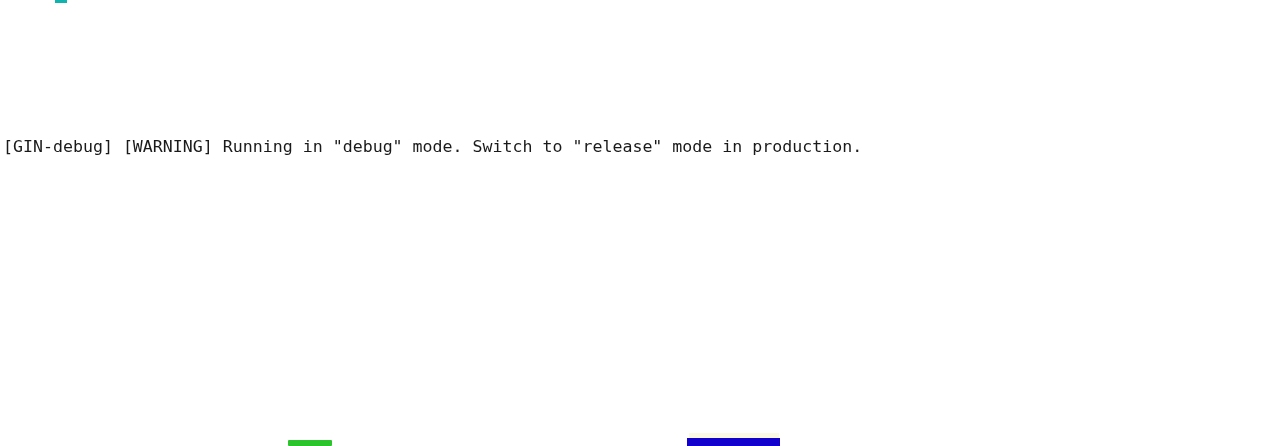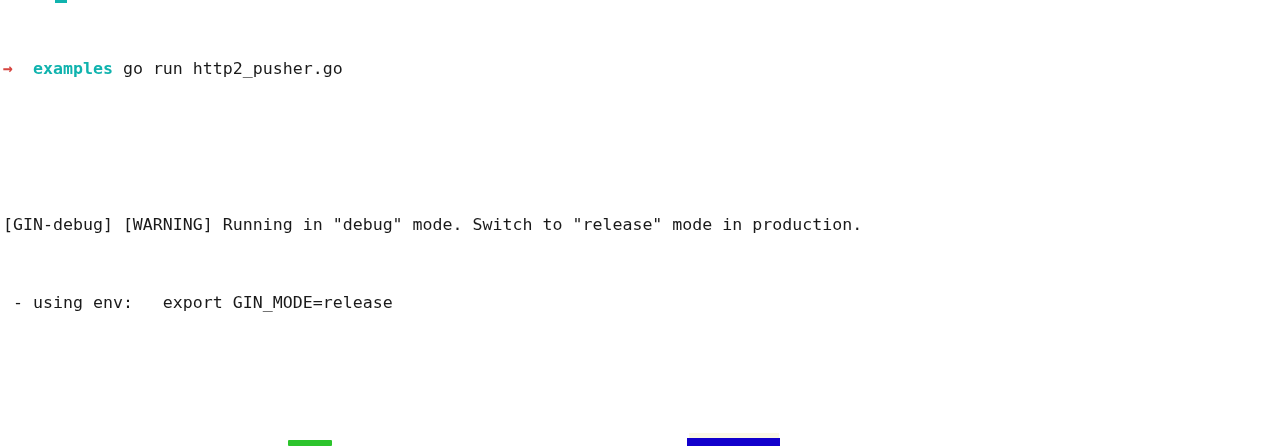--- a/index.html
+++ b/index.html
@@ -27,24 +27,22 @@
   .fragment { position: absolute; }
   .frag-top-cyan { left: 55px; top: 0; width: 12px; height: 3px; }
   .frag-green   { left: 288px; top: 440px; width: 44px; height: 6px; border-radius: 1px; }
   .frag-blue-halo { left: 689px; top: 433px; width: 90px; height: 5px; background: #fbf8e4; }
   .frag-blue    { left: 687px; top: 438px; width: 93px; height: 8px; }
 </style>
 </head>
 <body>
 
 <div class="terminal">
-  <div class="line"><span class="prompt-arrow" style="color: rgb(214, 69, 64);">→  </span><span class="prompt-dir" style="color: rgb(16, 179, 174);">examples</span><span> go run http2_pusher.go</span></div>
   <div class="line"></div>
   <div class="line">[GIN-debug] [WARNING] Running in "debug" mode. Switch to "release" mode in production.</div>
-  <div class="line"> - using env:   export GIN_MODE=release</div>
   
   
   
   
   
   
   
   
   
   

